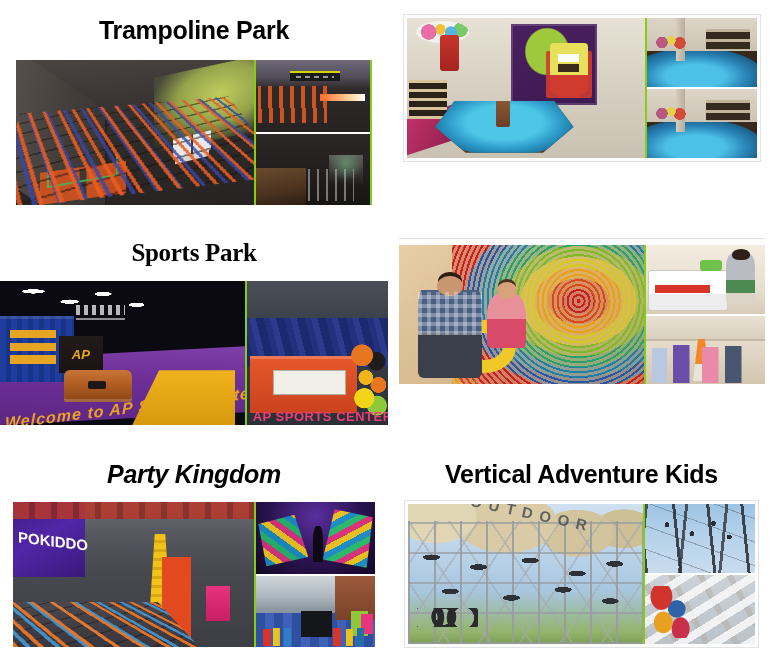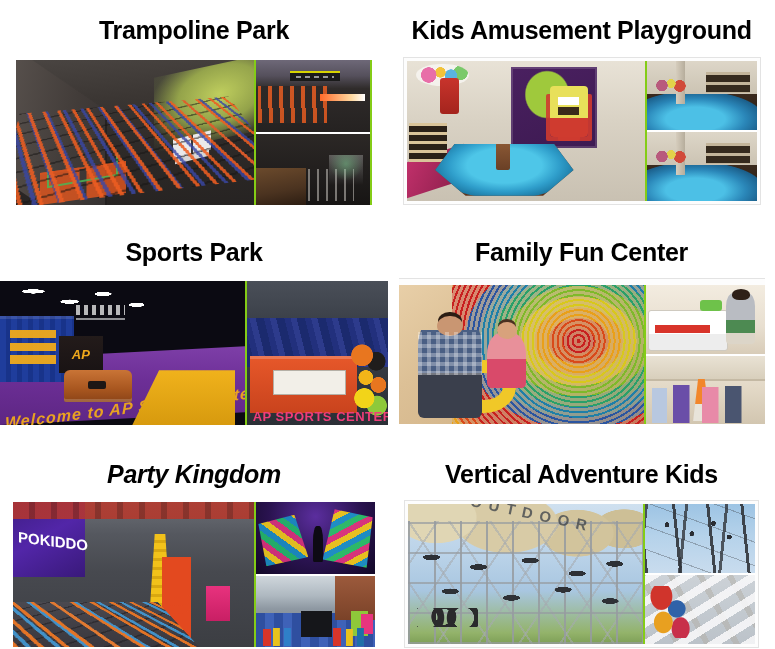--- a/index.html
+++ b/index.html
@@ -38,21 +38,21 @@
     color: #000000;
     letter-spacing: -0.3px;
     text-align: center;
     line-height: 1;
     white-space: nowrap;
   }
 
   
   .p-trampoline .panel-title { margin-top: 18px; }
   .p-kids       .panel-title { margin-top: 18px; }
-  .p-sports     .panel-title { margin-top: 15px; }
+  .p-sports     .panel-title { margin-top: 15px; font-family: Liberation Serif, serif; }
   .p-family     .panel-title { margin-top: 15px; }
   .p-party      .panel-title { margin-top: 12px; font-style: italic; }
   .p-vertical   .panel-title { margin-top: 12px; }
 
   .collage {
     display: flex;
     overflow: hidden;
     background: #84cc16;
   }
   .collage.framed {
@@ -920,21 +920,20 @@
         <div class="thumb">
           <div class="scene sc-tramp-t2">
             <div class="tramp-t2-stools"></div>
           </div>
         </div>
       </div>
     </div>
   </div>
 
   <div class="panel p-kids">
-    <div class="panel-title">Kids Amusement Playground</div>
     <div class="collage framed" style="width:358px;height:148px;margin-top:14px;">
       <div class="collage-main" style="width:240px;">
         <div class="scene sc-kids-main">
           <div class="kids-carpet"></div>
           <div class="kids-shelf"></div>
           <div class="kids-balloon"></div>
           <div class="kids-red-drop"></div>
           <div class="kids-mascot"></div>
           <div class="kids-pool"></div>
         </div>
@@ -975,21 +974,20 @@
             <div class="sports-side-container"></div>
             <div class="sports-side-balloons"></div>
             <div class="sports-side-text">AP SPORTS CENTER</div>
           </div>
         </div>
       </div>
     </div>
   </div>
 
   <div class="panel p-family">
-    <div class="panel-title">Family Fun Center</div>
     <div class="collage framed" style="width:366px;height:146px;margin-top:13px;border-top:1px solid #e3e3e3;border-left:none;border-right:none;border-bottom:none;padding:6px 0 0 0;">
       <div class="collage-main" style="width:245px;">
         <div class="scene sc-family-main">
           <div class="family-tube"></div>
           <div class="family-girl"></div>
           <div class="family-man"></div>
         </div>
       </div>
       <div class="collage-side" style="width:121px;">
         <div class="thumb">

